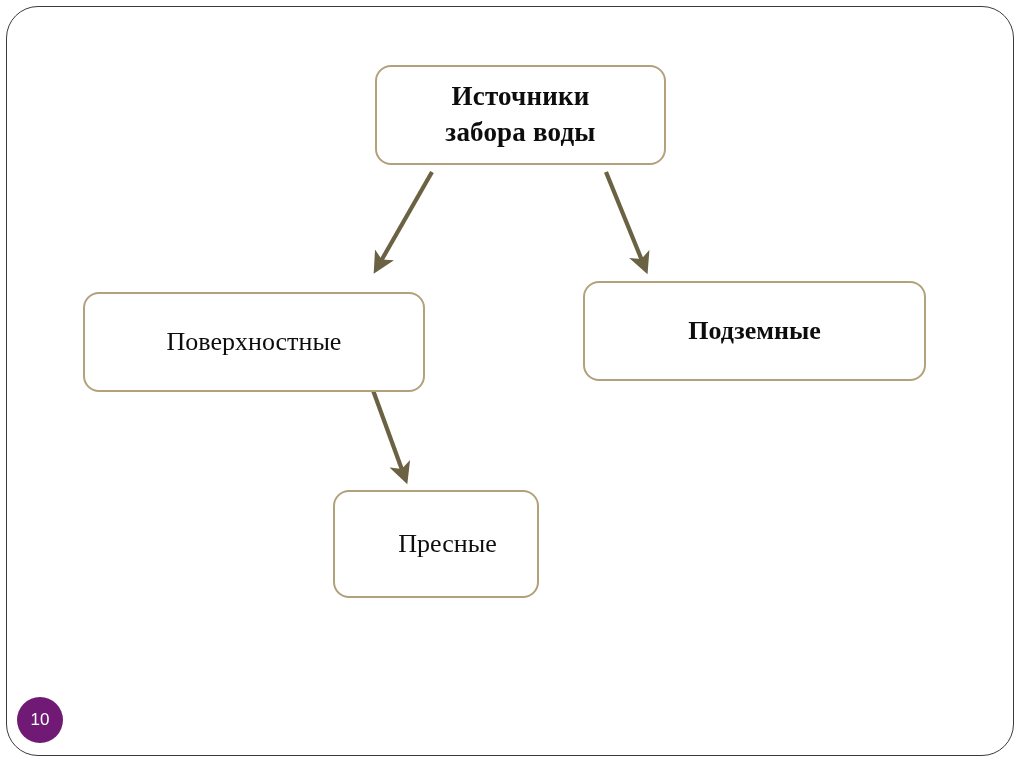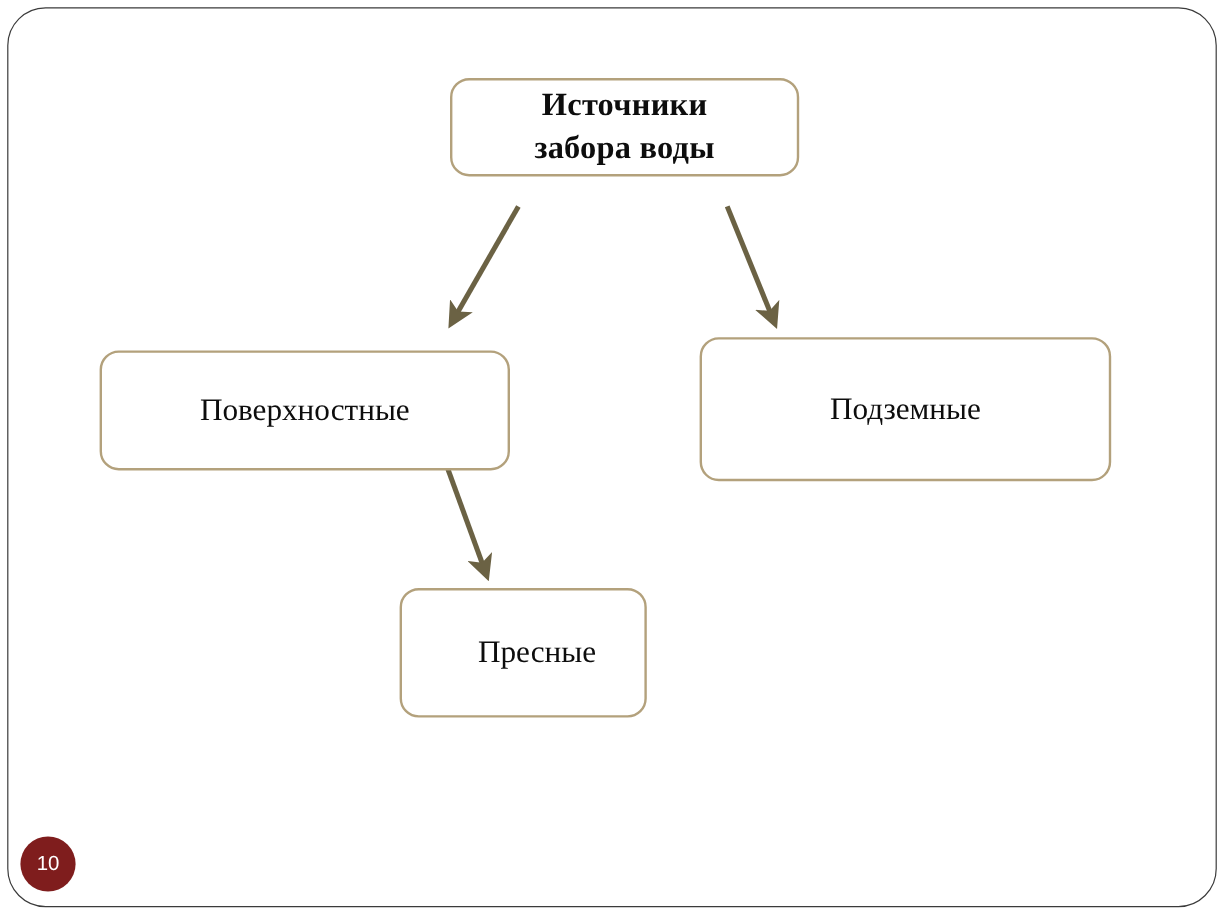--- a/index.html
+++ b/index.html
@@ -58,42 +58,43 @@
   }
   .node-label {
     display: block;
     line-height: 1.32;
     white-space: pre-line;
   }
   #node-root {
     left: 375px;
     top: 65px;
     width: 291px;
-    height: 82px;
+    height: 100px;
   }
   #node-root .node-label {
     font-weight: bold;
     font-size: 27px;
     letter-spacing: 0.2px;
   }
   #node-surface {
     left: 83px;
     top: 281px;
     width: 342px;
     height: 100px;
     margin-top: 11px;
   }
   #node-surface .node-label {
     font-size: 26px;
   }
   #node-underground {
     left: 583px;
     top: 281px;
     width: 343px;
-    height: 120px;
+    height: 100px;
+    font-weight: bold;
   }
   #node-underground .node-label {
     font-size: 26px;
   }
   #node-fresh {
     left: 333px;
     top: 490px;
     width: 206px;
     height: 108px;
     padding-left: 23px;
@@ -102,21 +103,21 @@
     font-size: 26px;
   }
   
   #slide-number {
     position: absolute;
     left: 17px;
     top: 697px;
     width: 46px;
     height: 46px;
     border-radius: 50%;
-    background: #7f1d1d;
+    background: #701a75;
     color: #ffffff;
     display: flex;
     align-items: center;
     justify-content: center;
     font-family: "Liberation Sans", "DejaVu Sans", sans-serif;
     font-size: 17px;
     z-index: 3;
   }
 </style>
 </head>

